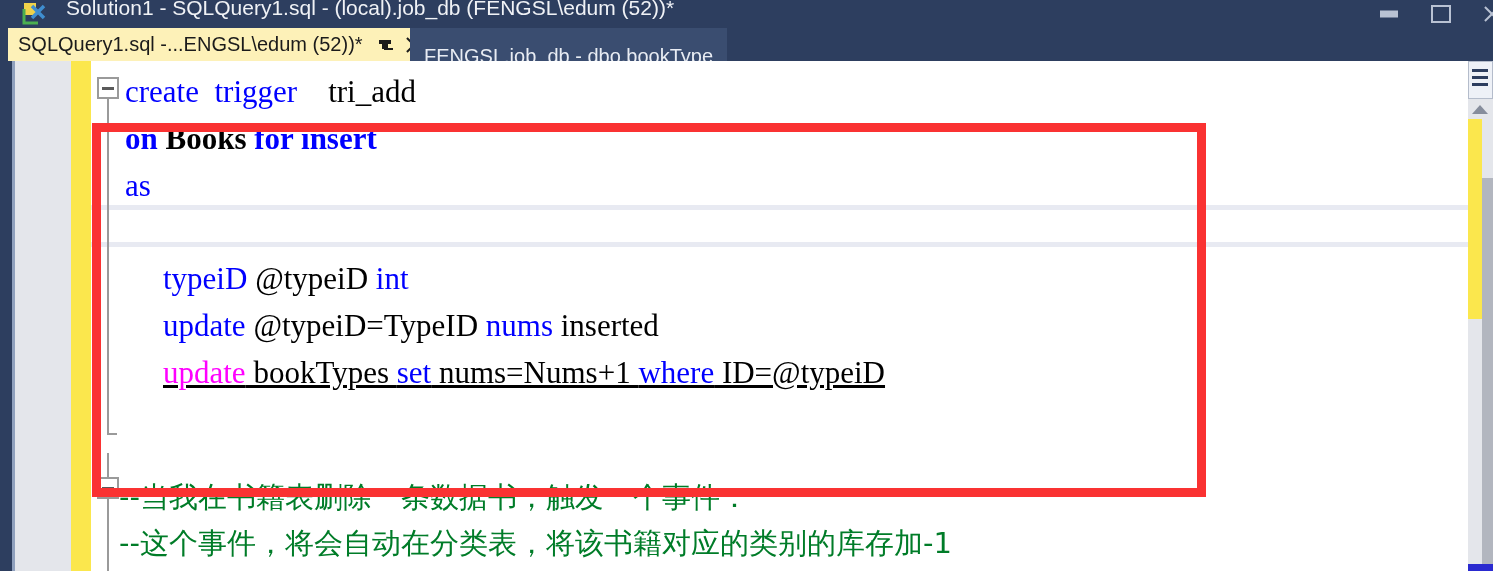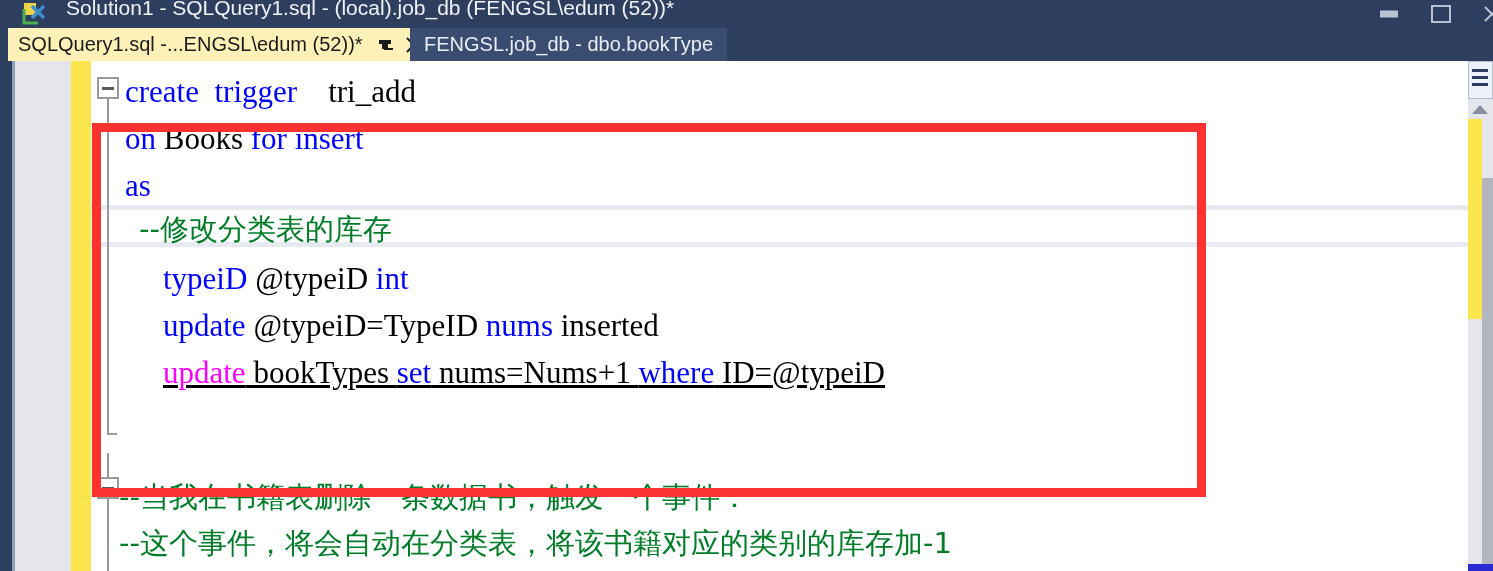--- a/index.html
+++ b/index.html
@@ -116,21 +116,21 @@
     background: #1b1b1b;
   }
   #tab-close:before { transform: rotate(45deg); }
   #tab-close:after  { transform: rotate(-45deg); }
 
   #tab-inactive {
     position: absolute;
     left: 410px; top: 0;
     height: 33px;
     background: #3a4d70;
-    padding: 0 14px;
+    padding: 12px 14px;
     box-sizing: border-box;
     white-space: nowrap;
   }
   #tab-inactive-label {
     font-size: 20px;
     color: #e8ecf3;
     line-height: 33px;
   }
 
   
@@ -340,23 +340,22 @@
     <div class="outline-line" style="left:16px; top:38px; height:334px;"></div>
     <div class="outline-foot" style="left:16px; top:372px;"></div>
 
     <div class="outline-line" style="left:16px; top:392px; height:24px;"></div>
     <div class="outline-box" style="left:6px; top:416px;">
       <span class="minus"></span>
     </div>
     <div class="outline-line" style="left:16px; top:438px; height:72px;"></div>
 
     <div class="code-line" id="line-1" style="left:34px; top:15px;"><span class="kw">create</span><span>  </span><span class="kw">trigger</span><span>    </span><span>tri_add</span></div>
-    <div class="code-line" id="line-2" style="left:34px; top:62px;"><span class="kw">on</span><span> Books </span><span class="kw">for</span><span> </span><span class="kw">insert</span></div>
+    <div class="code-line" id="line-2" style="left:34px; top:62px;font-weight:bold;"><span class="kw">on</span><span> Books </span><span class="kw">for</span><span> </span><span class="kw">insert</span></div>
     <div class="code-line" id="line-3" style="left:34px; top:109px;"><span class="kw">as</span></div>
-    <div class="code-line" id="line-4" style="left:48px; top:152px;"><span class="cmt cmt-cn">--修改分类表的库存</span></div>
     <div class="code-line" id="line-5" style="left:72px; top:202px;"><span class="kw">typeiD</span><span> @typeiD </span><span class="kw">int</span></div>
     <div class="code-line" id="line-6" style="left:72px; top:249px;"><span class="kw">update</span><span> @typeiD=TypeID </span><span class="kw">nums</span><span> inserted</span></div>
     <div class="code-line" id="line-7" style="left:72px; top:296px;text-decoration:underline;"><span class="kwm">update</span><span> bookTypes </span><span class="kw">set</span><span> nums=Nums+1 </span><span class="kw">where</span><span> ID=@typeiD</span></div>
     <div class="code-line" id="line-8" style="left:28px; top:420px;"><span class="cmt cmt-cn">--当我在书籍表删除一条数据书，触发一个事件：</span></div>
     <div class="code-line" id="line-9" style="left:28px; top:466px;"><span class="cmt cmt-cn">--这个事件，将会自动在分类表，将该书籍对应的类别的库存加-1</span></div>
   </div>
 
   <div id="red-box"></div>
 
   <div id="scrollbar"></div>

